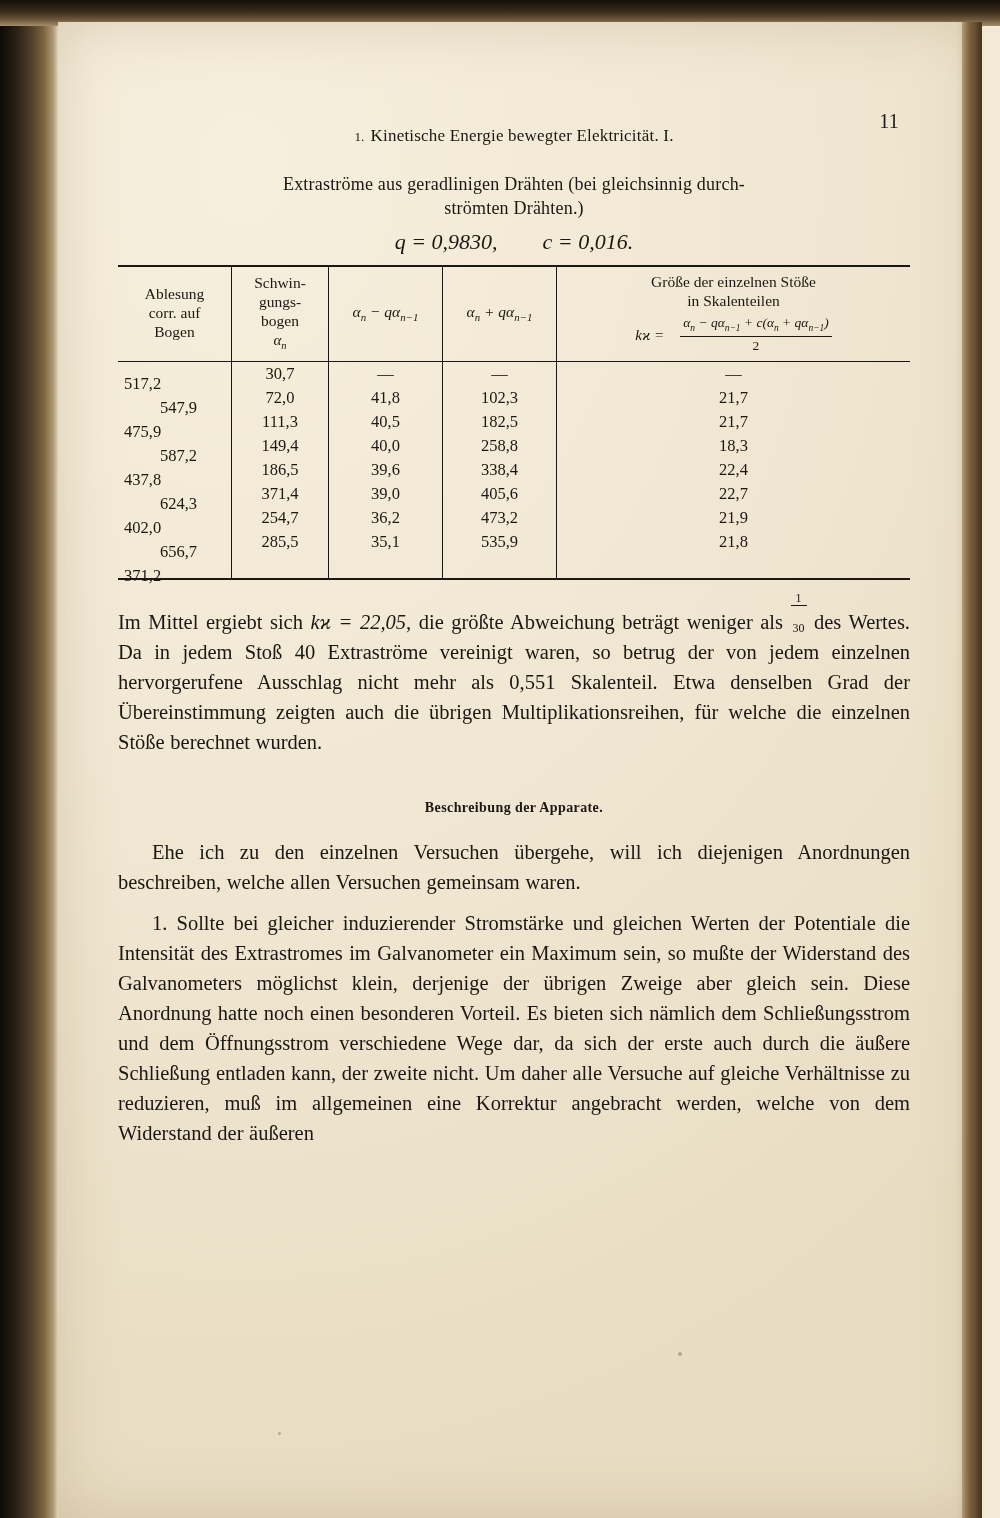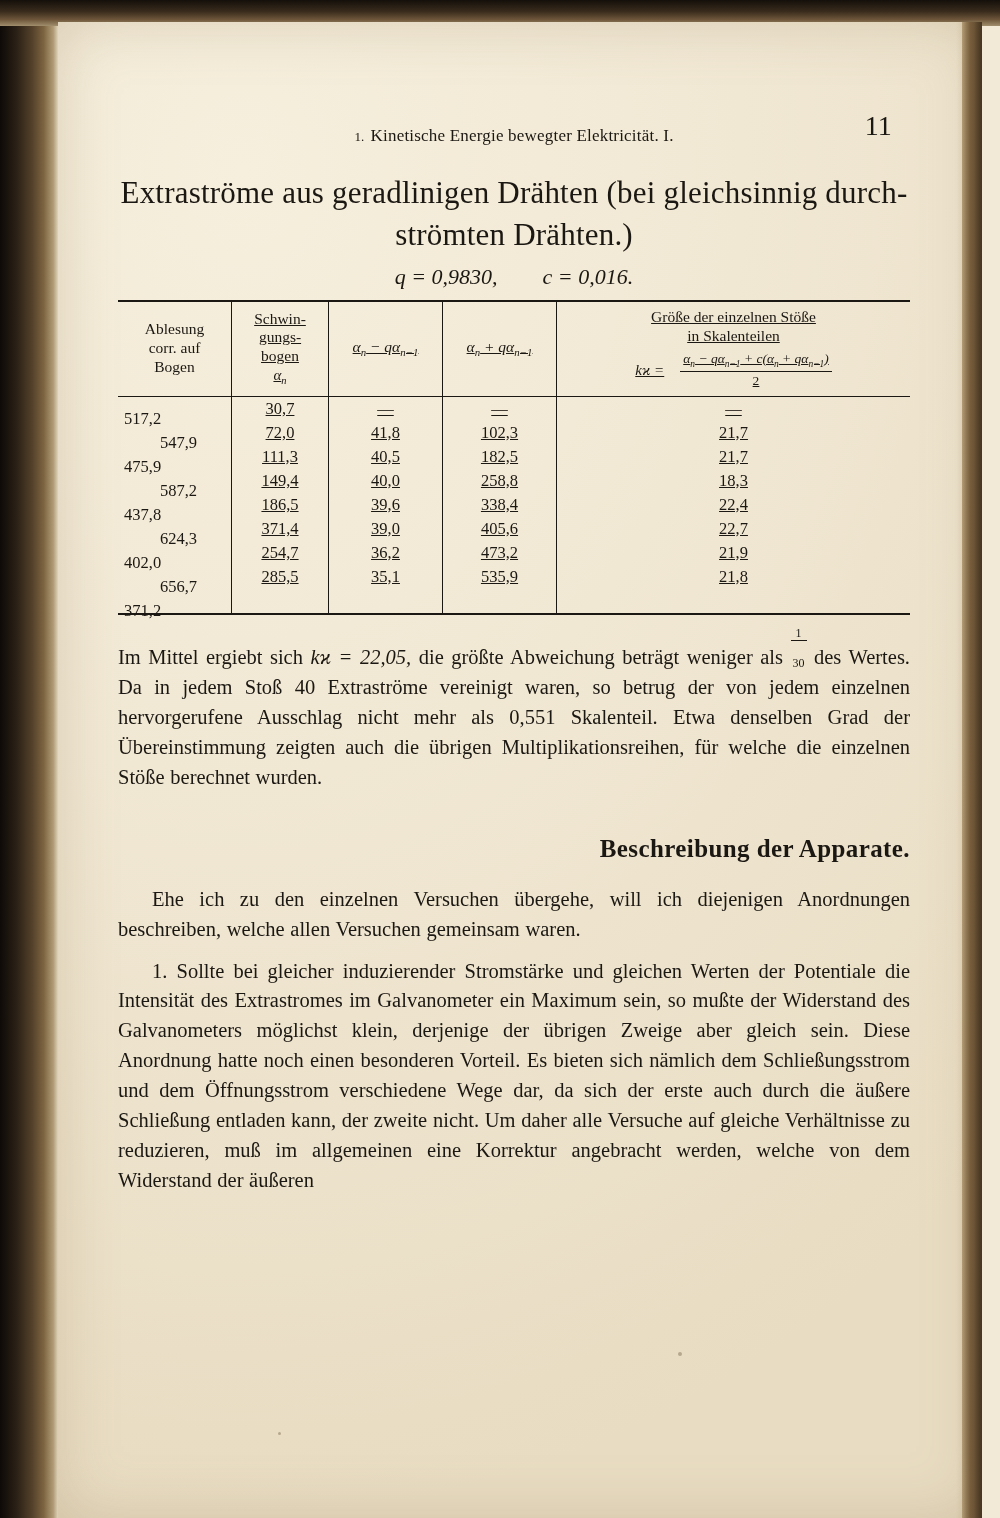--- a/index.html
+++ b/index.html
@@ -71,28 +71,28 @@
     justify-content: center;
     position: relative;
     font-size: 17px;
     letter-spacing: .2px;
     margin-bottom: 26px;
   }
   .runhead .rh-num-small { font-size: 13px; }
   .runhead .rh-text { white-space: nowrap; }
   .pagenum {
     position: absolute;
-    right: 18px;
+    right: 11px;
     top: -4px;
-    font-size: 28px;
+    font-size: 20px;
   }
 
   
   h1.title {
-    font-size: 31px;
+    font-size: 18px;
     font-weight: normal;
     text-align: center;
     line-height: 1.35;
     margin: 0 0 4px 0;
     letter-spacing: .2px;
   }
   .subtitle {
     font-size: 21px;
     text-align: center;
     margin: 6px 0 2px 0;
@@ -114,21 +114,21 @@
   table.data thead th {
     font-weight: normal;
     font-size: 15.5px;
     padding: 6px 4px;
     vertical-align: middle;
     line-height: 1.22;
   }
   .rule-top { border-top: 2.5px solid #1b1712; }
   .rule-thin-top { border-top: 1px solid #1b1712; }
   .rule-bottom { border-bottom: 2.5px solid #1b1712; }
-  .vline { border-left: 1px solid #1b1712; text-decoration: underline; }
+  .vline { border-left: 1px solid #1b1712; }
   table.data td {
     text-align: center;
     padding: 1.5px 4px;
     font-size: 16.5px;
   }
   td.c1 { position: relative; height: 21px; }
   .c1-lo { position: absolute; left: 6px; }
   .c1-hi { position: absolute; right: 34px; }
   .frac {
     display: inline-block;
@@ -146,22 +146,22 @@
   p.body {
     font-size: 20.5px;
     line-height: 1.46;
     text-align: justify;
     margin: 12px 0 0 0;
     text-indent: 0;
     word-spacing: .5px;
   }
   p.indent { text-indent: 34px; }
   .sec-head {
-    text-align: right;
-    font-size: 25px;
+    text-align: center;
+    font-size: 14px;
     font-weight: bold;
     margin: 42px 0 22px 0;
     letter-spacing: .4px;
   }
   .inline-frac {
     display: inline-block;
     text-align: center;
     font-size: 12px;
     line-height: 1.1;
     vertical-align: -3px;

